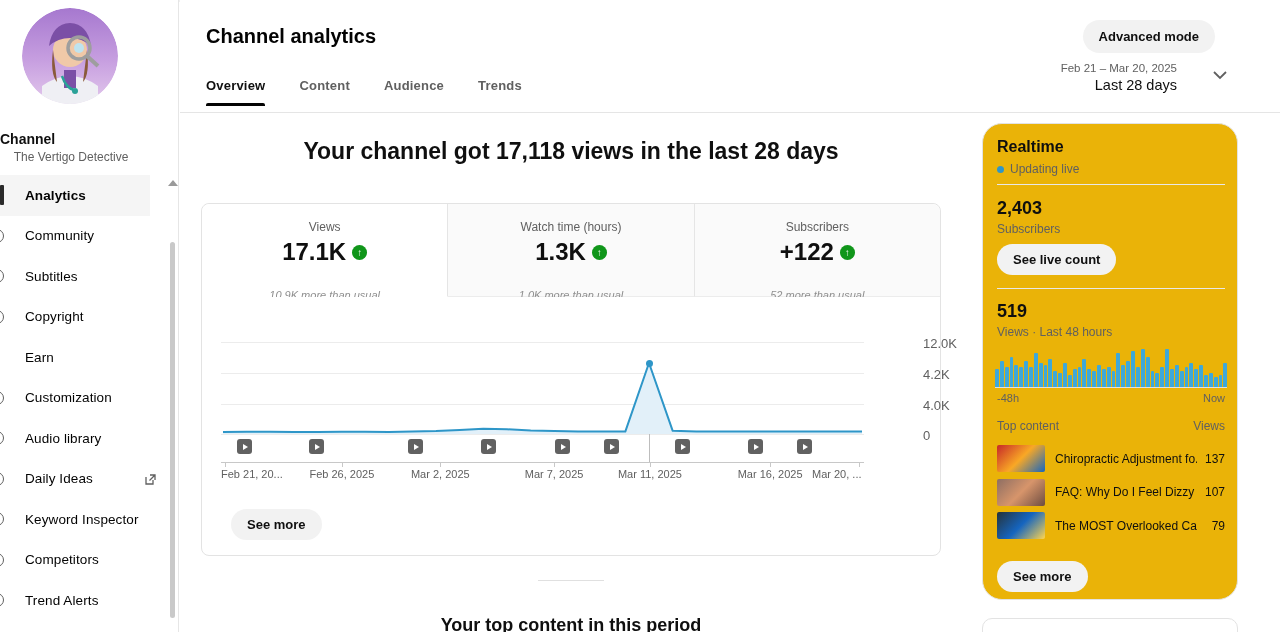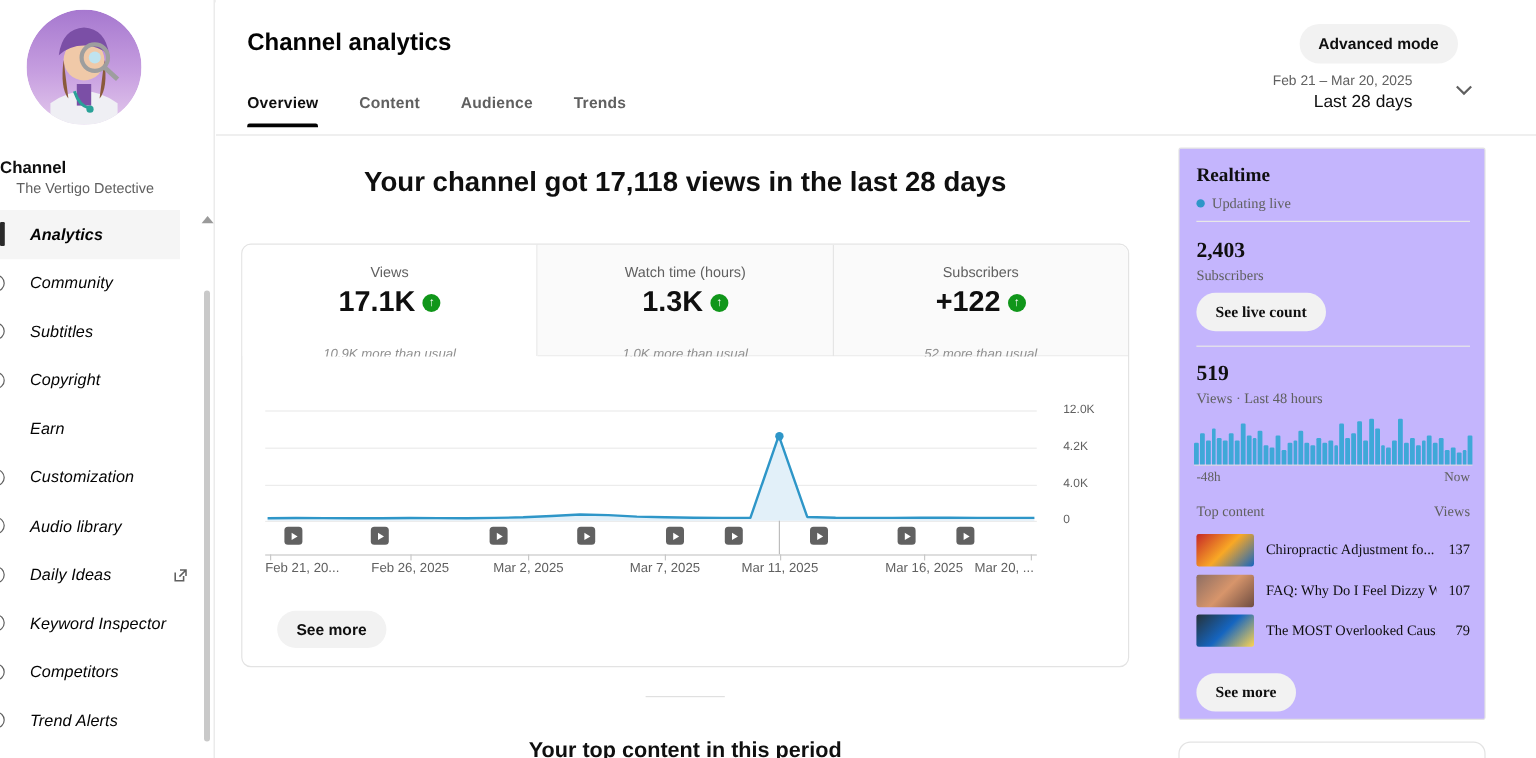--- a/index.html
+++ b/index.html
@@ -6,21 +6,21 @@
   html,body { width:1280px; height:632px; overflow:hidden; background:#fff;
     font-family:"Liberation Sans","DejaVu Sans",sans-serif; color:#0f0f0f; position:relative; }
 
   
   #sidebar { position:absolute; left:0; top:0; width:179px; height:632px; background:#fff; border-right:1px solid #e6e6e6; }
   #corner-sliver { position:absolute; left:0; top:0; width:5px; height:13px; background:#3c3c3c; }
   #top-band { position:absolute; left:0; top:0; width:1280px; height:2px; background:#f0f0f0; }
   #avatar { position:absolute; left:22px; top:8px; width:96px; height:96px; border-radius:50%; overflow:hidden; }
   #channel-label { position:absolute; left:0; top:131px; width:142px; font-size:14px; font-weight:bold; color:#0f0f0f; }
   #channel-name { position:absolute; left:0; top:150px; width:142px; text-align:center; font-size:12px; color:#606060; }
-  #menu { position:absolute; left:0; top:175px; width:150px;font-style:italic; }
+  #menu { position:absolute; left:0; top:175px; width:150px; }
   .menu-item { position:relative; height:40.5px; display:flex; align-items:center; cursor:pointer; }
   .menu-item.active { background:#f5f5f5; }
   .menu-label { margin-left:25px; font-size:13.5px; color:#030303; letter-spacing:.1px; }
   .menu-item.active .menu-label { font-weight:bold; }
   .icon-frag { position:absolute; left:-10px; top:13px; width:14px; height:14px; border:1.6px solid #606060; border-radius:50%; }
   .frag-dark { border:none; border-radius:1px; left:0; top:10px; width:4px; height:20px; background:#2a2a2a; }
   .ext-icon { position:absolute; left:144px; top:14px; }
   #side-scroll-arrow { position:absolute; left:168px; top:180px; width:0; height:0;
      border-left:5px solid transparent; border-right:5px solid transparent; border-bottom:6px solid #9a9a9a; }
   #side-scrollbar { position:absolute; left:170px; top:242px; width:5px; height:376px; background:#c9c9c9; border-radius:3px; }
@@ -46,38 +46,38 @@
   .stat-col { flex:1; text-align:center; padding-top:16px; background:#fafafa; border-right:1px solid #e5e5e5; border-bottom:1px solid #ececec; cursor:pointer; }
   .stat-col:last-child { border-right:none; }
   .stat-col.selected { background:#fff; border-bottom:1px solid transparent; }
   .stat-label { font-size:12px; color:#606060; }
   .stat-value-row { margin-top:4px; font-size:24px; font-weight:bold; color:#0f0f0f; display:flex; align-items:center; justify-content:center; gap:6px; }
   .up-badge { width:15px; height:15px; border-radius:50%; background:#10961a; color:#fff; font-size:10px; line-height:15px; font-weight:bold; }
   .stat-delta { margin-top:23px; font-size:11px; font-style:italic; color:#8f8f8f; }
 
   #plot { position:absolute; left:19px; top:127px; width:643px; height:103px; }
   .gridline { position:absolute; left:0; width:643px; height:1px; background:#ececec; }
-  .ylabel { position:absolute; left:684px; width:40px; font-size:10px; color:#606060; }
+  .ylabel { position:absolute; left:721px; width:40px; font-size:13px; color:#606060; }
   .refline { position:absolute; width:1px; background:#bdbdbd; }
   .peak-dot { position:absolute; width:7px; height:7px; border-radius:50%; background:#2e96c8; }
   .vid-marker { position:absolute; top:235px; width:15px; height:15px; background:#616161; border-radius:3px;
      display:flex; align-items:center; justify-content:center; cursor:pointer; box-shadow:0 0 0 1.5px #fff; }
   .vid-marker .tri { width:0; height:0; border-top:3.5px solid transparent; border-bottom:3.5px solid transparent; border-left:5.5px solid #fff; margin-left:2px; }
   #axis-line { position:absolute; left:19px; top:258px; width:643px; height:1px; background:#c8c8c8; }
   .axis-tick { position:absolute; top:258px; width:1px; height:5px; background:#c8c8c8; }
   .xlabel { position:absolute; top:264px; font-size:11px; color:#606060; white-space:nowrap; }
   .pill-btn { background:#f2f2f2; border:none; border-radius:16px; padding:8px 16px; font-size:13px; font-weight:bold;
      color:#0f0f0f; font-family:inherit; cursor:pointer; }
   #main-see-more { position:absolute; left:29px; top:305px; }
 
   #bottom-divider { position:absolute; left:538px; top:580px; width:66px; height:1px; background:#e0e0e0; }
   #bottom-heading { position:absolute; left:201px; top:615px; width:740px; text-align:center; font-size:18px; font-weight:bold; color:#0f0f0f; }
 
   
-  #rt-card { position:absolute; left:982px; top:123px; width:256px; height:477px; border:1px solid #e3e3e3; border-radius:2px; background:#c4b5fd;font-family:Liberation Serif, serif; }
+  #rt-card { position:absolute; left:982px; top:123px; width:256px; height:477px; border:1px solid #e3e3e3; border-radius:20px; background:#eab308; }
   #rt-title { position:absolute; left:14px; top:14px; font-size:16px; font-weight:bold; }
   #rt-live-row { position:absolute; left:14px; top:38px; display:flex; align-items:center; gap:6px; }
   #rt-live-dot { width:7px; height:7px; border-radius:50%; background:#2e96c8; }
   #rt-live-label { font-size:12px; color:#606060; }
   .rt-divider { position:absolute; left:14px; width:228px; height:1px; background:#e8e8e8; }
   #rt-subs-value { position:absolute; left:14px; top:74px; font-size:18px; font-weight:bold; }
   #rt-subs-label { position:absolute; left:14px; top:98px; font-size:12px; color:#606060; }
   #rt-live-count-btn { position:absolute; left:14px; top:120px; }
   #rt-views-value { position:absolute; left:14px; top:177px; font-size:18px; font-weight:bold; }
   #rt-views-label { position:absolute; left:14px; top:201px; font-size:12px; color:#606060; }

